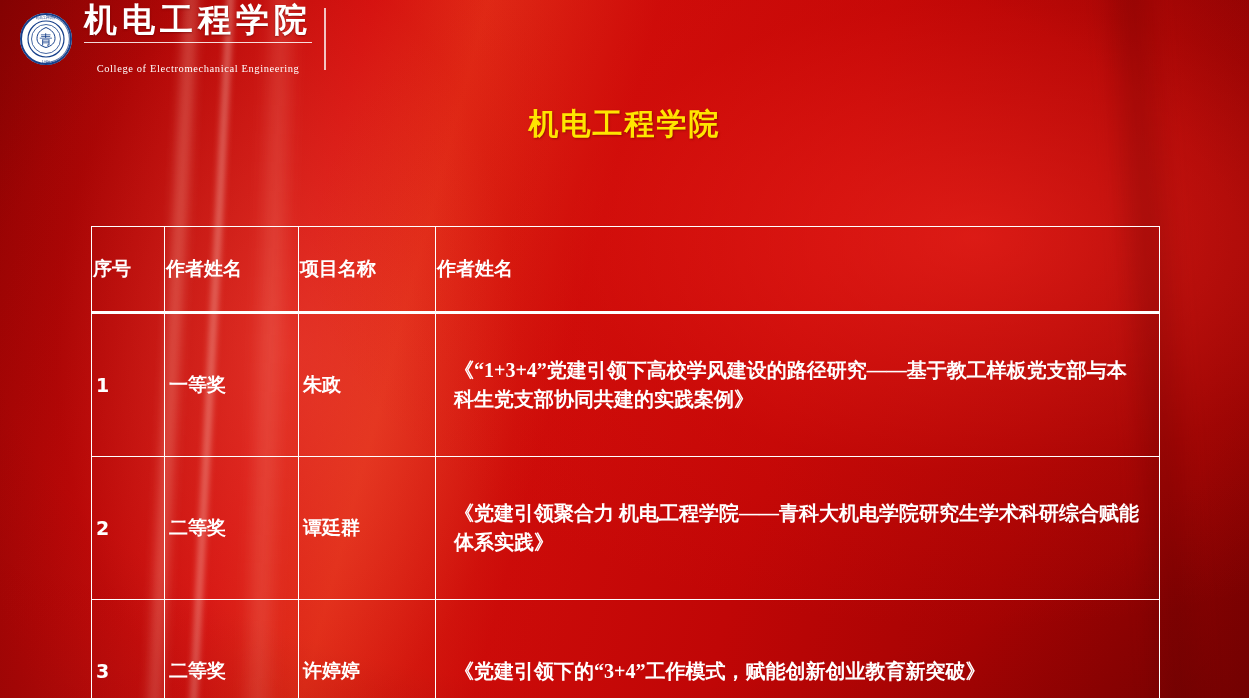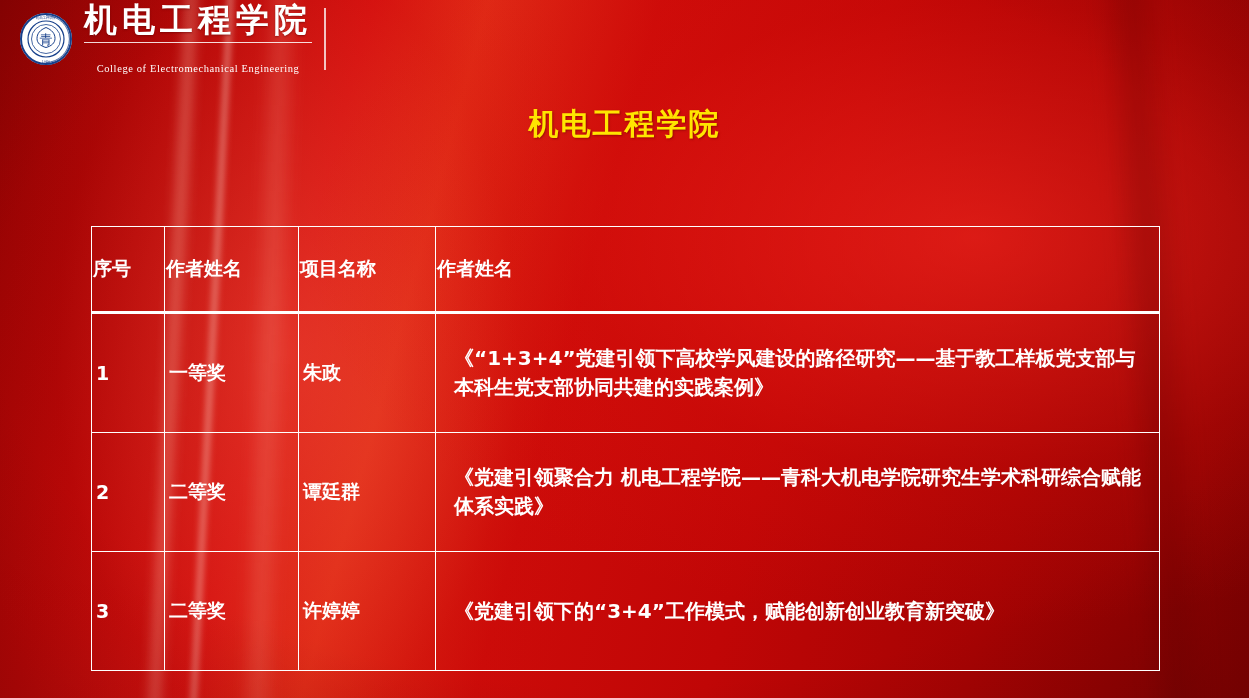--- a/index.html
+++ b/index.html
@@ -163,21 +163,22 @@
   }
   table.award-table tbody td {
     font-size: 19px;
     font-weight: bold;
     height: 102px;
     padding: 6px 4px;
   }
   table.award-table tbody td.project {
     font-size: 20px;
     line-height: 1.45;
-    padding: 8px 18px;
+    padding: 20px 18px;
+    font-family: Liberation Serif, serif;
   }
   col.c-no    { width: 73px; }
   col.c-cat   { width: 134px; }
   col.c-name  { width: 137px; }
   col.c-proj  { width: 724px; }
 </style>
 </head>
 <body>
 
 <div class="slide">

